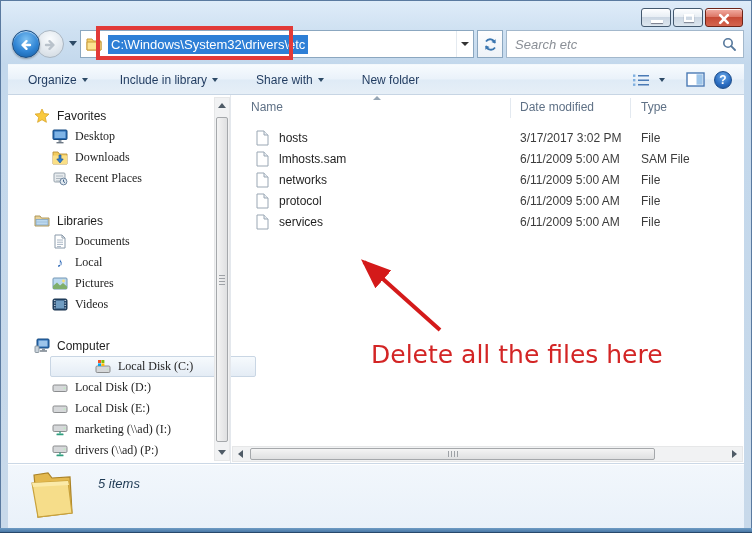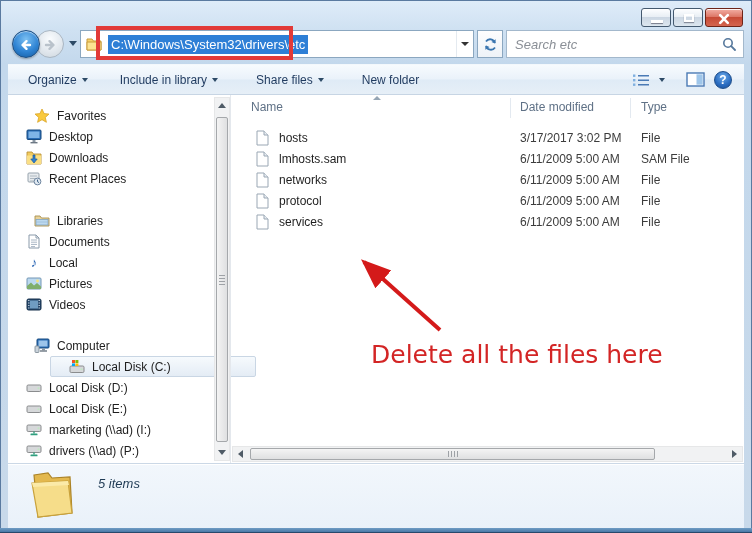--- a/index.html
+++ b/index.html
@@ -66,21 +66,21 @@
     background:radial-gradient(circle at 50% 30%,#6aa9e8,#2a6cc0 60%,#1a4f97);
     font-size:12px; font-weight:bold; text-align:center; line-height:16px; }
   
   .main { position:absolute; top:95px; left:8px; right:8px; height:368px; background:#fff; }
   
   .sidebar { position:absolute; left:0; top:0; bottom:0; width:222px; background:#fff; }
   .side-item { position:absolute; left:0; width:206px; height:21px; display:flex; align-items:center; font-size:12px; color:#1e1e1e; cursor:default; }
   .side-item .si-icon { width:16px; height:16px; flex:0 0 auto; display:flex; align-items:center; justify-content:center; }
   .side-item .si-label { margin-left:7px; white-space:nowrap; }
   .side-item.lvl0 { padding-left:26px; }
-  .side-item.lvl1 { padding-left:18px; }
+  .side-item.lvl1 { padding-left:44px;font-family:Liberation Serif, serif; }
   .side-item.selected { background:linear-gradient(180deg,#f6fafd,#e4ecf5); border:1px solid #c9d6e4; border-radius:2px;margin-left:40px; }
   .note { font-size:13px; color:#2b66b5; line-height:14px; }
   
   .vscroll { position:absolute; top:2px; right:0px; bottom:2px; width:16px; background:#f1f2f3; border:1px solid #e6e7e8; }
   .vs-up,.vs-down { position:absolute; left:0; width:14px; height:15px; display:flex; align-items:center; justify-content:center; }
   .vs-up { top:0; } .vs-down { bottom:0; }
   .tri-up { width:0; height:0; border-left:4px solid transparent; border-right:4px solid transparent; border-bottom:5px solid #4f5b66; }
   .tri-down { width:0; height:0; border-left:4px solid transparent; border-right:4px solid transparent; border-top:5px solid #4f5b66; }
   .vs-thumb { position:absolute; left:1px; top:19px; width:12px; height:325px; border:1px solid #a5a8ab; border-radius:2px;
     background:linear-gradient(90deg,#f4f4f4,#dfe0e1); }
@@ -186,21 +186,21 @@
   <div class="toolbar">
     <div class="tb-item organize">
       <span>Organize</span>
         <i class="tb-caret"></i>
     </div>
     <div class="tb-item include">
       <span>Include in library</span>
         <i class="tb-caret"></i>
     </div>
     <div class="tb-item share">
-      <span>Share files</span>
+      <span>Share with</span>
         <i class="tb-caret"></i>
     </div>
     <div class="tb-item newfolder">
       <span>New folder</span>
     </div>
     <div class="tb-right">
       <svg width="18" height="14" viewBox="0 0 18 14">
           <g stroke="#4a7ab5" stroke-width="1.6">
             <rect x="1" y="1.5" width="2.4" height="2.4" fill="#7fb0e0" stroke="none"></rect>
             <rect x="1" y="6" width="2.4" height="2.4" fill="#7fb0e0" stroke="none"></rect>

